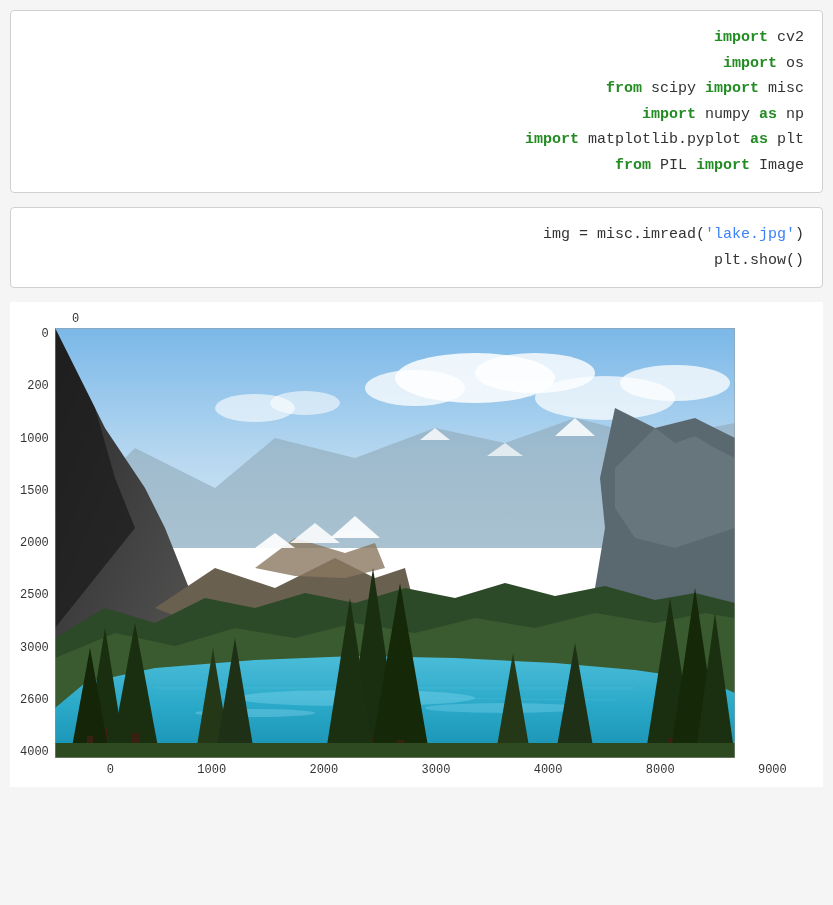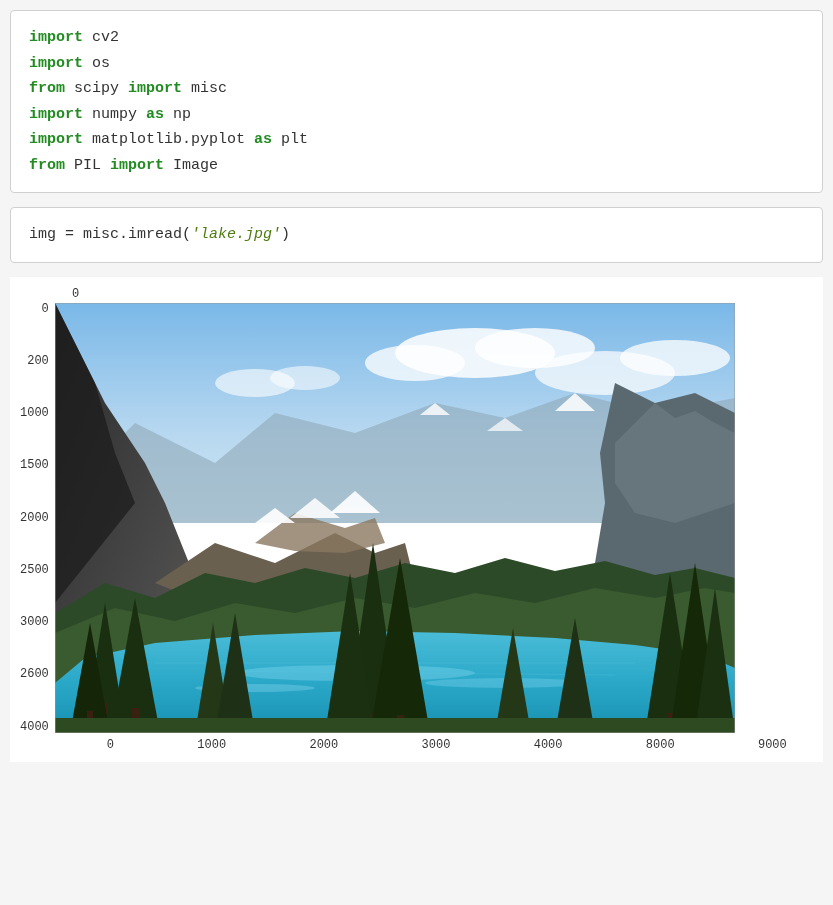--- a/index.html
+++ b/index.html
@@ -11,25 +11,26 @@
     }
 
     .code-block {
       background: #ffffff;
       border: 1px solid #d0d0d0;
       border-radius: 4px;
       padding: 14px 18px;
       margin-bottom: 14px;
       line-height: 1.7;
       white-space: pre;
+      text-align: right;
     }
 
     .kw { color: #228B22; font-weight: bold; }
     .plain { color: #333333; }
-    .string { color: #4d7c0f; font-style: italic; }
+    .string { color: #3b82f6; }
 
     .plot-container {
       background: #ffffff;
       padding: 10px 10px 10px 10px;
       display: flex;
       flex-direction: column;
       align-items: flex-start;
       margin-bottom: 10px;
     }
 
@@ -95,21 +96,21 @@
       color: #333;
       margin-left: 52px;
       margin-bottom: 2px;
     }
   </style>
 </head>
 <body>
 
 <div class="code-block" id="cb1"><div><span class="kw">import</span><span class="plain"> cv2</span></div><div><span class="kw">import</span><span class="plain"> os</span></div><div><span class="kw">from</span><span class="plain"> scipy </span><span class="kw">import</span><span class="plain"> misc</span></div><div><span class="kw">import</span><span class="plain"> numpy </span><span class="kw">as</span><span class="plain"> np</span></div><div><span class="kw">import</span><span class="plain"> matplotlib.pyplot </span><span class="kw">as</span><span class="plain"> plt</span></div><div><span class="kw">from</span><span class="plain"> PIL </span><span class="kw">import</span><span class="plain"> Image</span></div></div>
 
-<div class="code-block" id="cb2"><div><span class="plain">img = misc.imread(</span><span class="string">'lake.jpg'</span><span class="plain">)</span></div></div>
+<div class="code-block" id="cb2"><div><span class="plain">img = misc.imread(</span><span class="string">'lake.jpg'</span><span class="plain">)</span></div><div><span class="plain">plt.show()</span></div></div>
 
 <div class="plot-container">
   <div class="top-zero">0</div>
   <div class="plot-area">
     <div class="y-axis" id="y-axis">
         <div class="y-label">0</div>
         <div class="y-label">200</div>
         <div class="y-label">1000</div>
         <div class="y-label">1500</div>
         <div class="y-label">2000</div>

